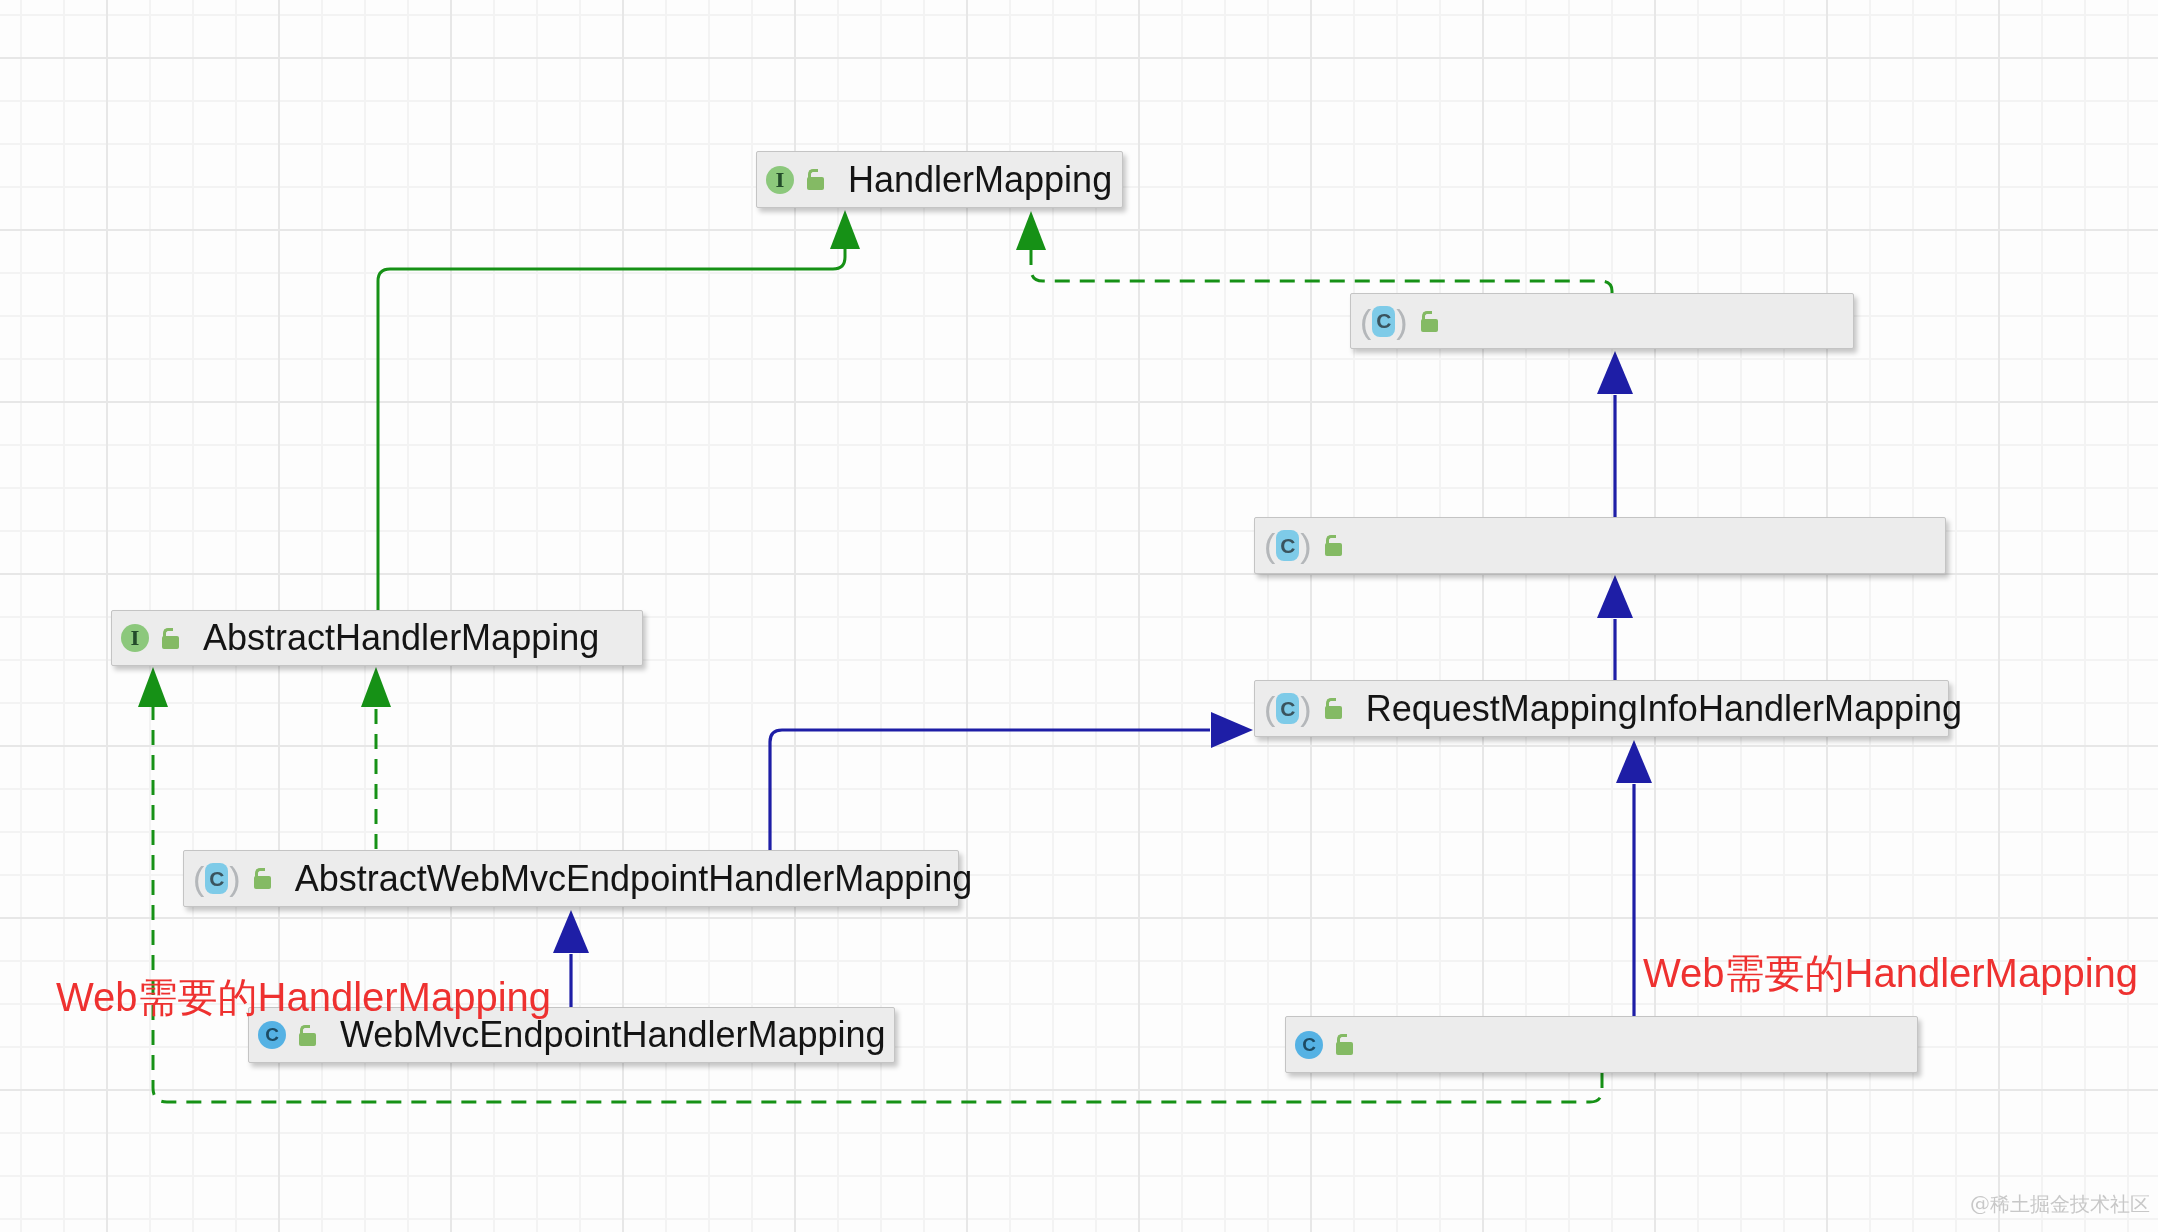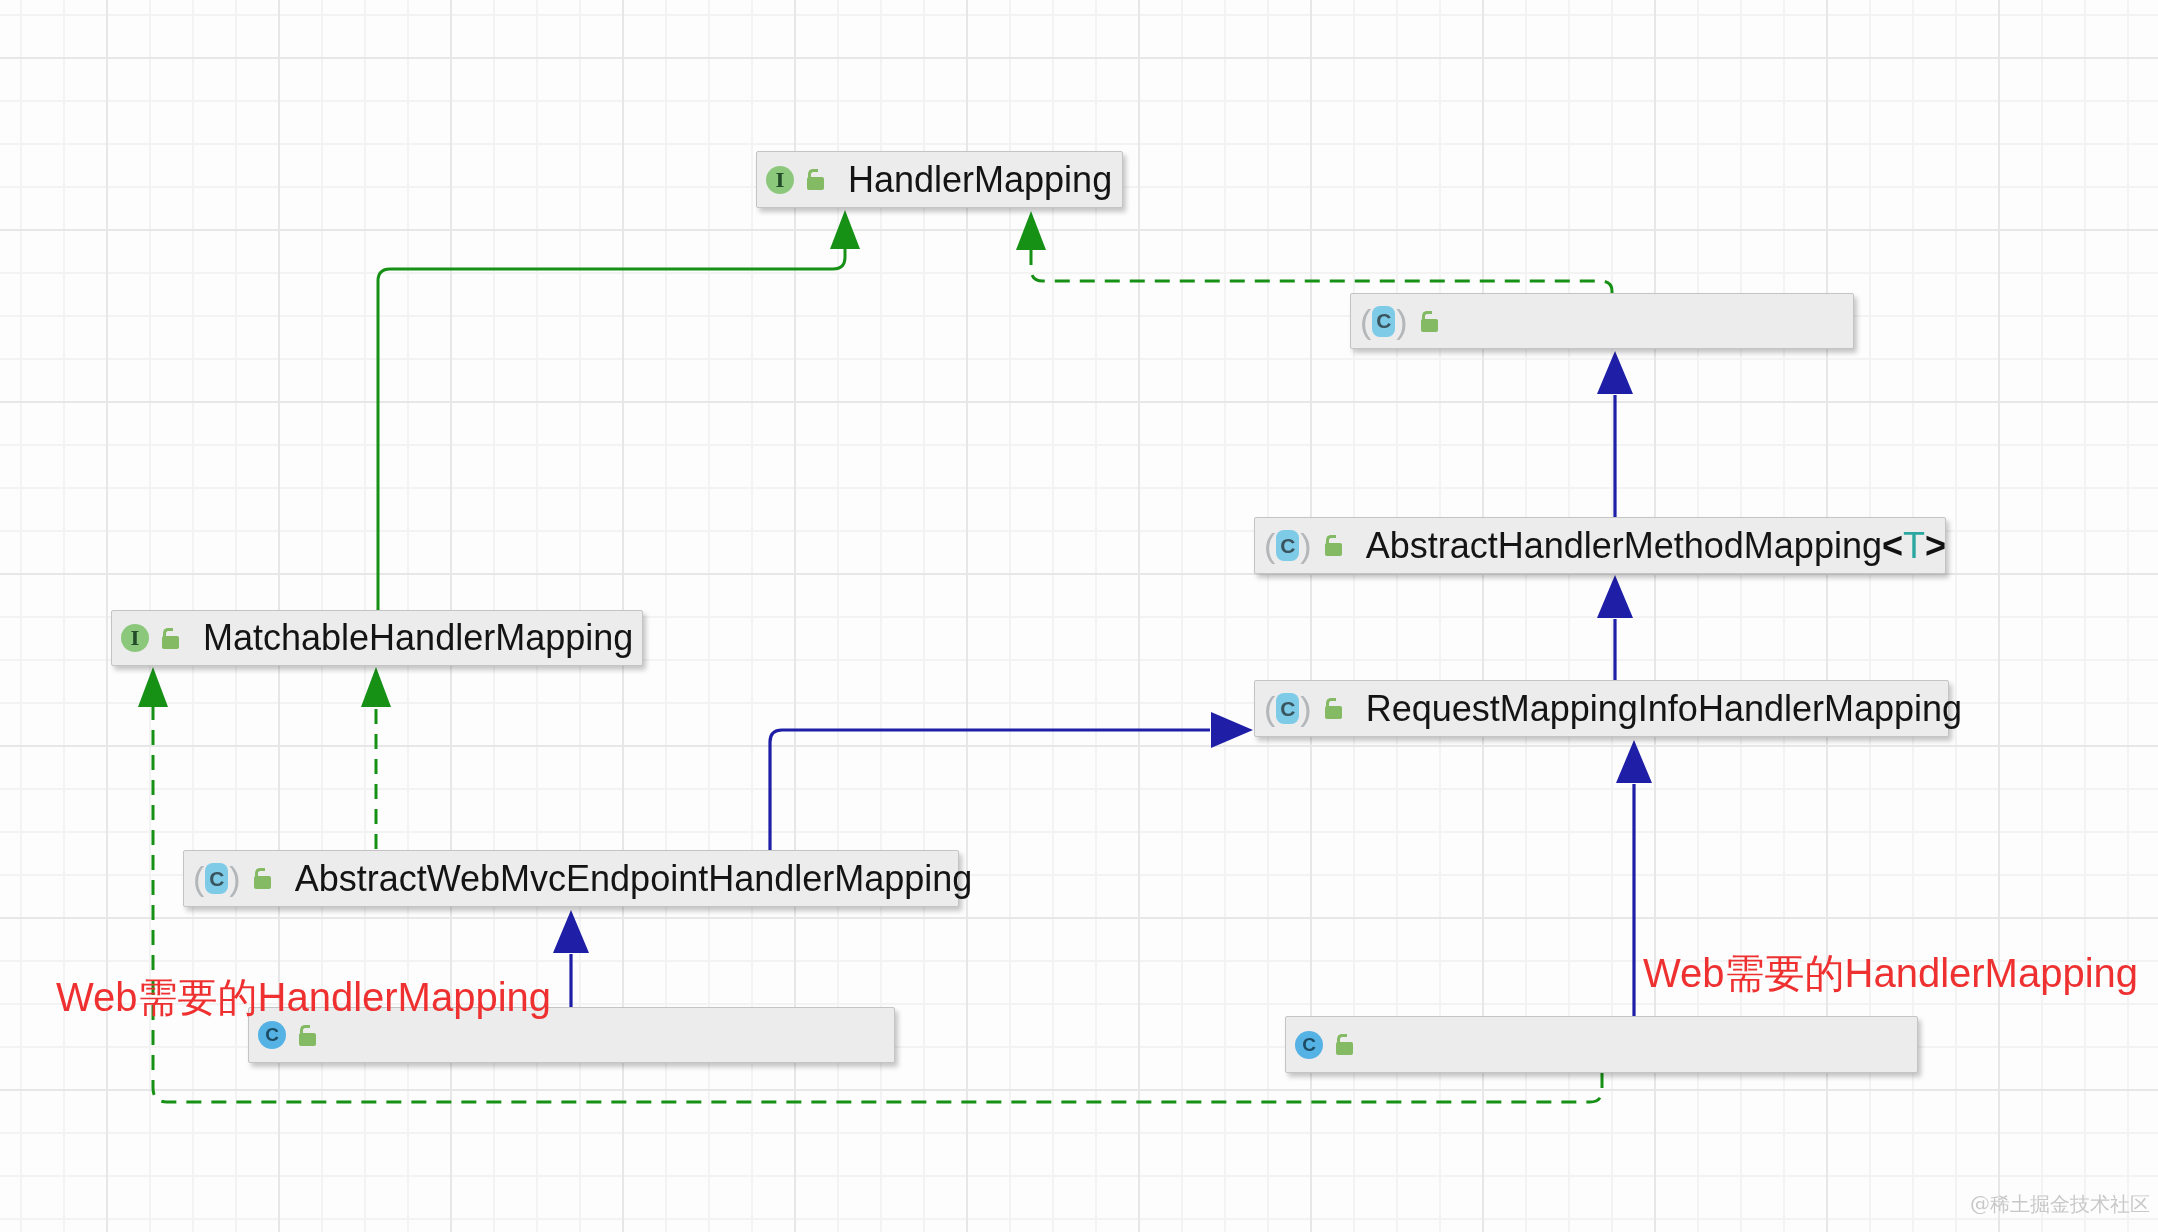--- a/index.html
+++ b/index.html
@@ -143,56 +143,56 @@
     </span>
   </div>
 
   <div class="node n-ahmm">
     <span class="iconrow">
       <span class="paren l">(</span>
       <span class="ic abstract">C</span>
       <span class="paren r">)</span>
       <span class="lock"></span>
     </span>
-    <span class="lbl"><span>AbstractHandlerMethodMapping</span><span class="gen-br">&lt;</span><span class="gen-t">T</span><span class="gen-br">&gt;</span></span>
   </div>
 
   <div class="node n-rmihm">
     <span class="iconrow">
       <span class="paren l">(</span>
       <span class="ic abstract">C</span>
       <span class="paren r">)</span>
       <span class="lock"></span>
     </span>
     <span class="lbl">RequestMappingInfoHandlerMapping</span>
   </div>
 
   <div class="node n-mhm">
     <span class="iconrow">
       <span class="ic interface">I</span>
       <span class="lock"></span>
     </span>
-    <span class="lbl">MatchableHandlerMapping</span>
+    <span class="lbl">AbstractHandlerMapping</span>
   </div>
 
   <div class="node n-awmehm">
     <span class="iconrow">
       <span class="paren l">(</span>
       <span class="ic abstract">C</span>
       <span class="paren r">)</span>
       <span class="lock"></span>
     </span>
     <span class="lbl">AbstractWebMvcEndpointHandlerMapping</span>
   </div>
 
   <div class="node n-wmehm">
     <span class="iconrow">
       <span class="ic concrete">C</span>
       <span class="lock"></span>
     </span>
+    <span class="lbl">WebMvcEndpointHandlerMapping</span>
   </div>
 
   <div class="node n-rmhm">
     <span class="iconrow">
       <span class="ic concrete">C</span>
       <span class="lock"></span>
     </span>
   </div>
 
   <div class="annotation ann-left">Web需要的HandlerMapping</div>

